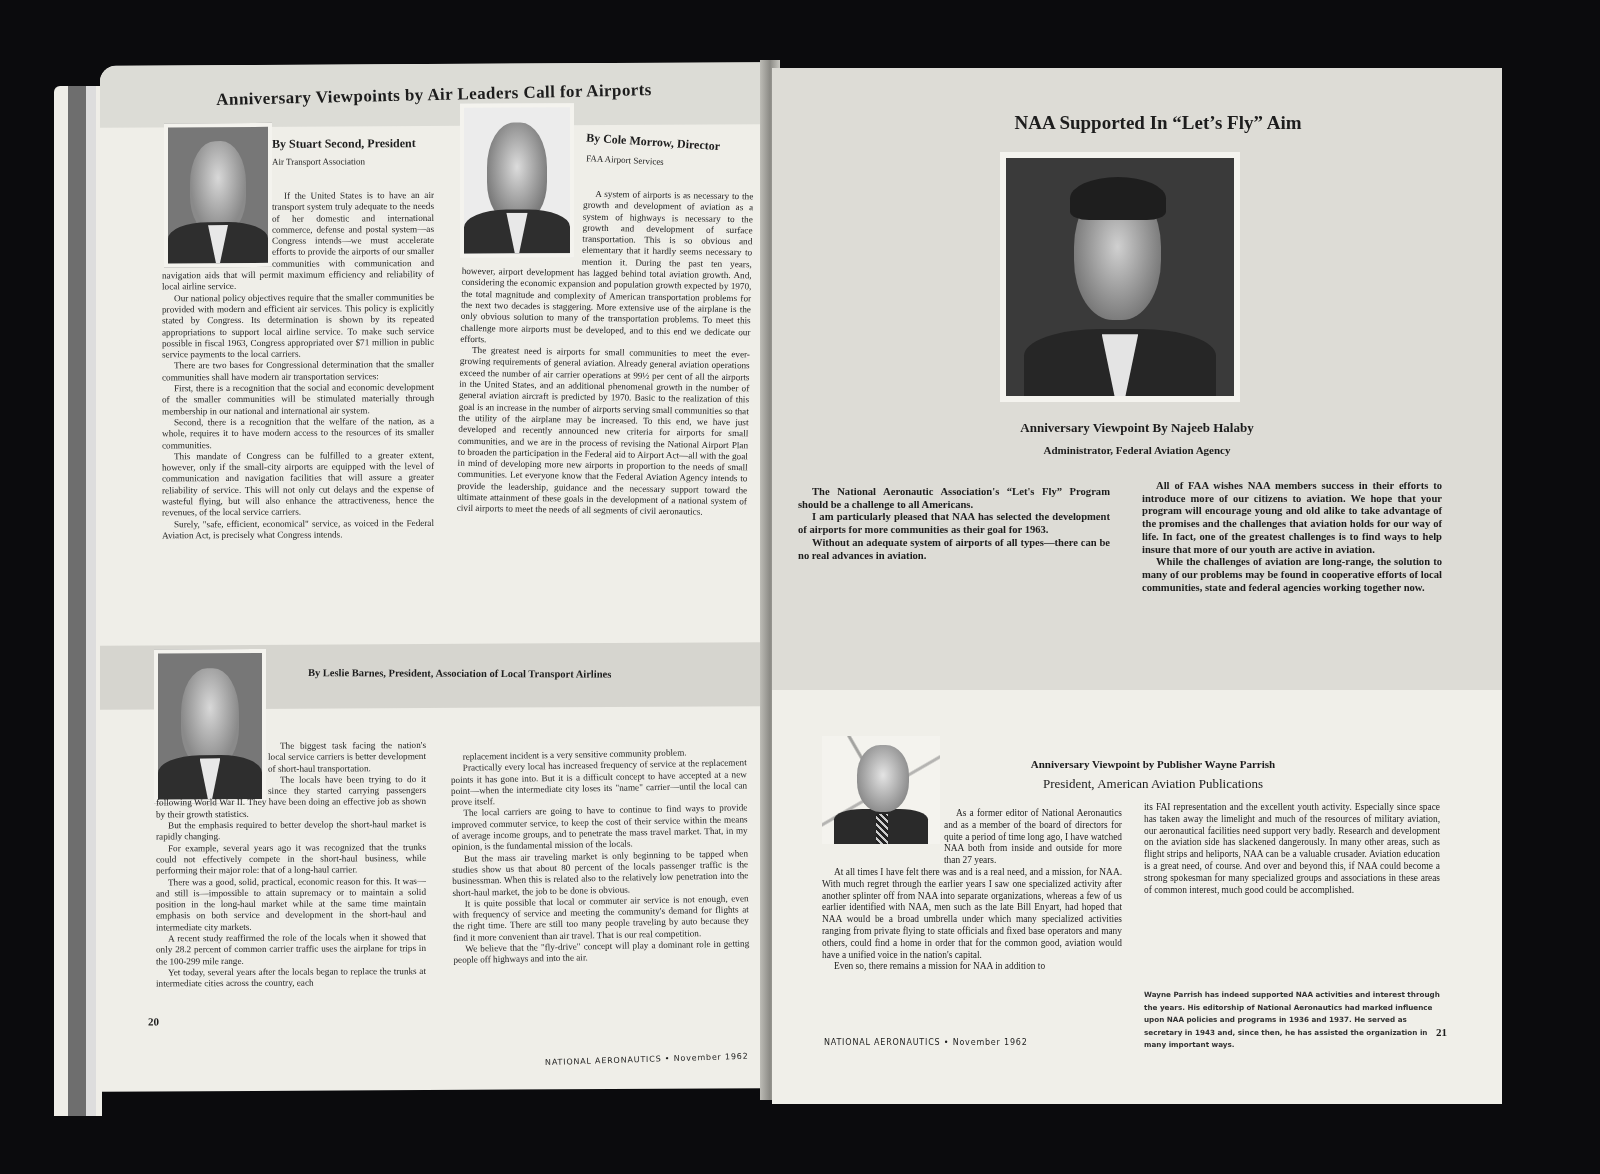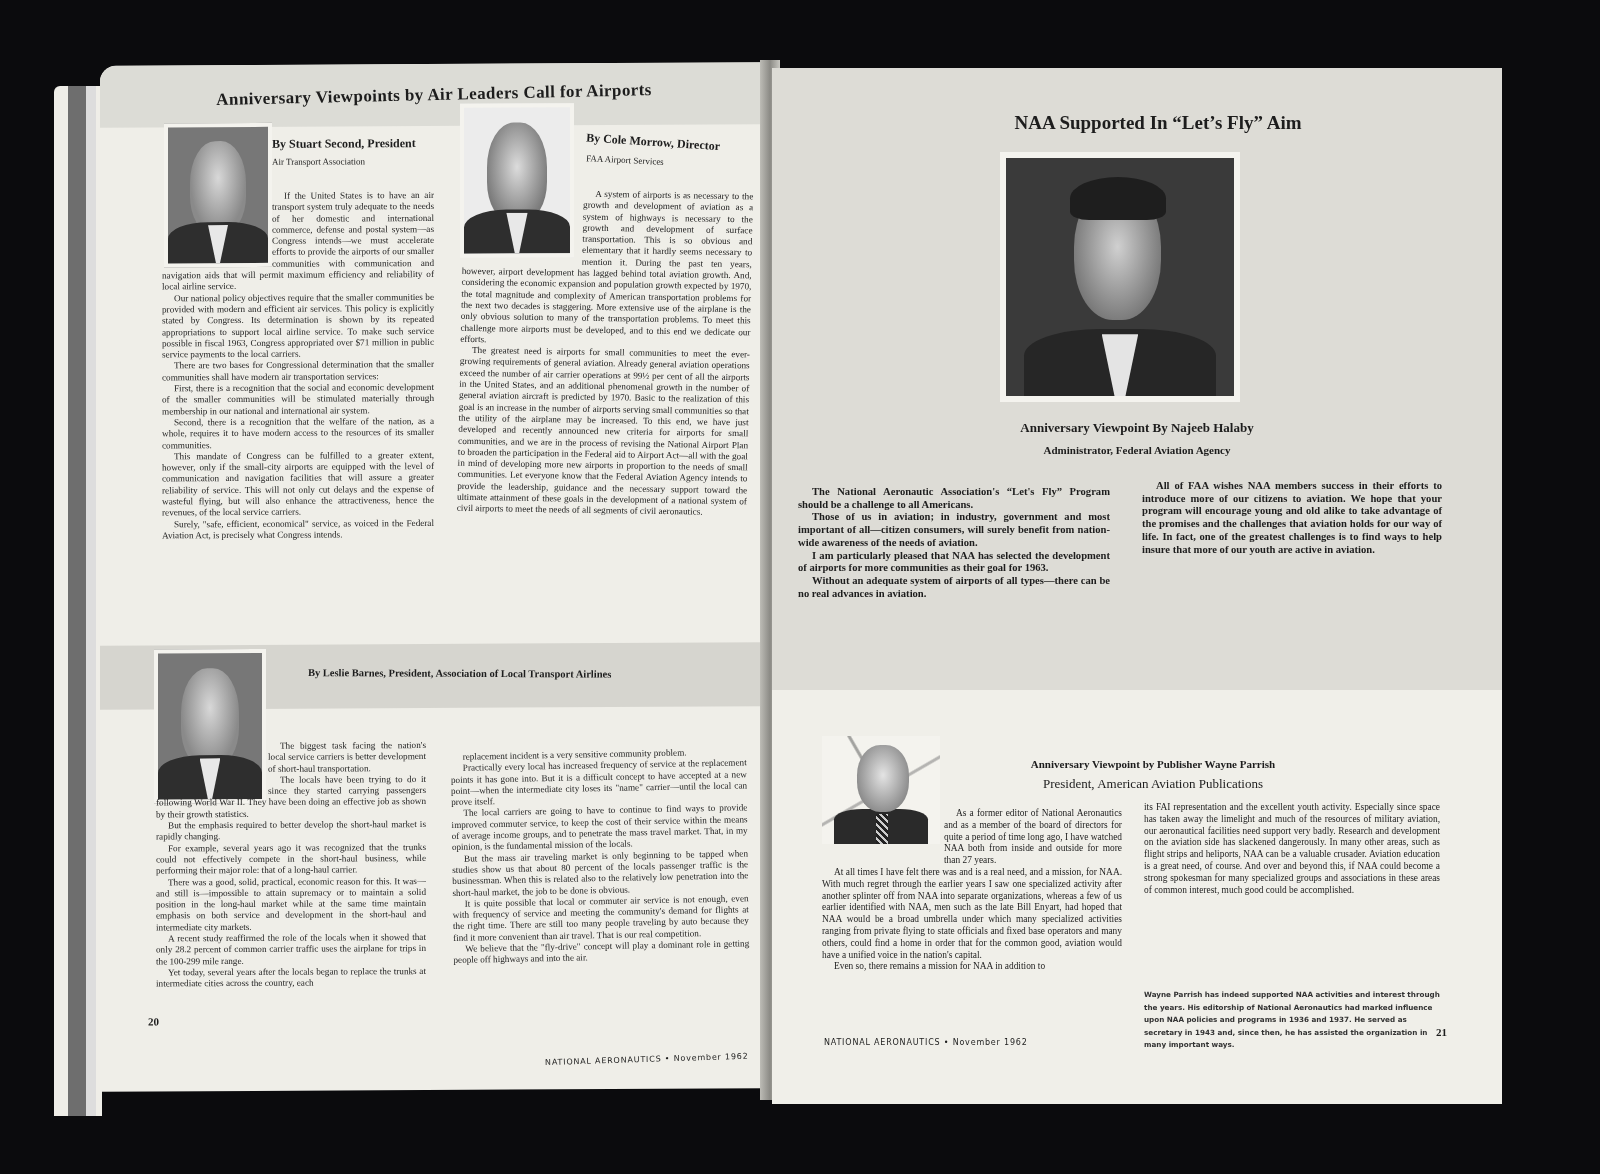--- a/index.html
+++ b/index.html
@@ -141,26 +141,26 @@
         <div class="suit"></div>
         <div class="shirt"></div>
         <div class="head"></div>
         <div class="hair"></div>
       </div>
   </div>
   <div class="centered" style="top:376px;font-size:11px;">Administrator, Federal Aviation Agency</div>
   <div class="centered" style="top:352px;font-size:13px;">Anniversary Viewpoint By Najeeb Halaby</div>
   <div class="rcol" style="left:26px;top:418px;width:312px;">
     <p>The National Aeronautic Association's “Let's Fly” Program should be a challenge to all Americans.</p>
-    <p>Those of us in aviation; in industry, government and most important of all—citizen consumers, will surely benefit from nation-wide awareness of the needs of aviation.</p>
     <p>I am particularly pleased that NAA has selected the development of airports for more communities as their goal for 1963.</p>
     <p>Without an adequate system of airports of all types—there can be no real advances in aviation.</p>
   </div>
   <div class="rcol" style="left:370px;top:412px;width:300px;">
     <p>All of FAA wishes NAA members success in their efforts to introduce more of our citizens to aviation. We hope that your program will encourage young and old alike to take advantage of the promises and the challenges that aviation holds for our way of life. In fact, one of the greatest challenges is to find ways to help insure that more of our youth are active in aviation.</p>
+    <p>While the challenges of aviation are long-range, the solution to many of our problems may be found in cooperative efforts of local communities, state and federal agencies working together now.</p>
   </div>
 
   <div class="bottom-area"></div>
   <div class="parrish-photo">
     <div class="lines"></div>
       <div class="suit"></div>
       <div class="tie"></div>
       <div class="head"></div>
   </div>
   <div class="r-title" style="top:690px;left:100px;width:520px;font-size:11px;">Anniversary Viewpoint by Publisher Wayne Parrish</div>

